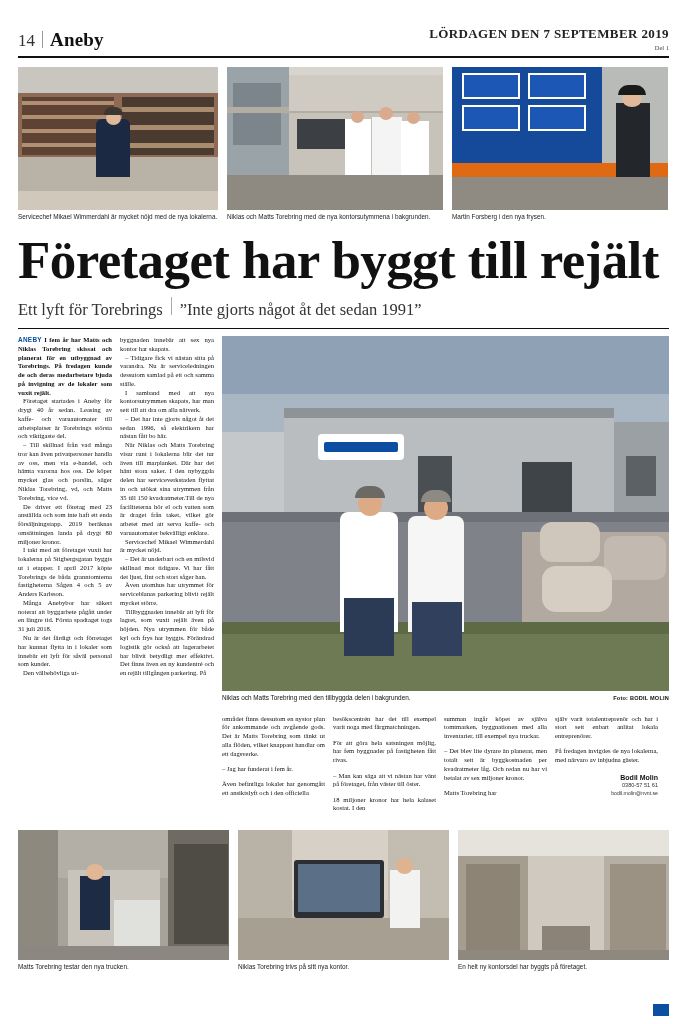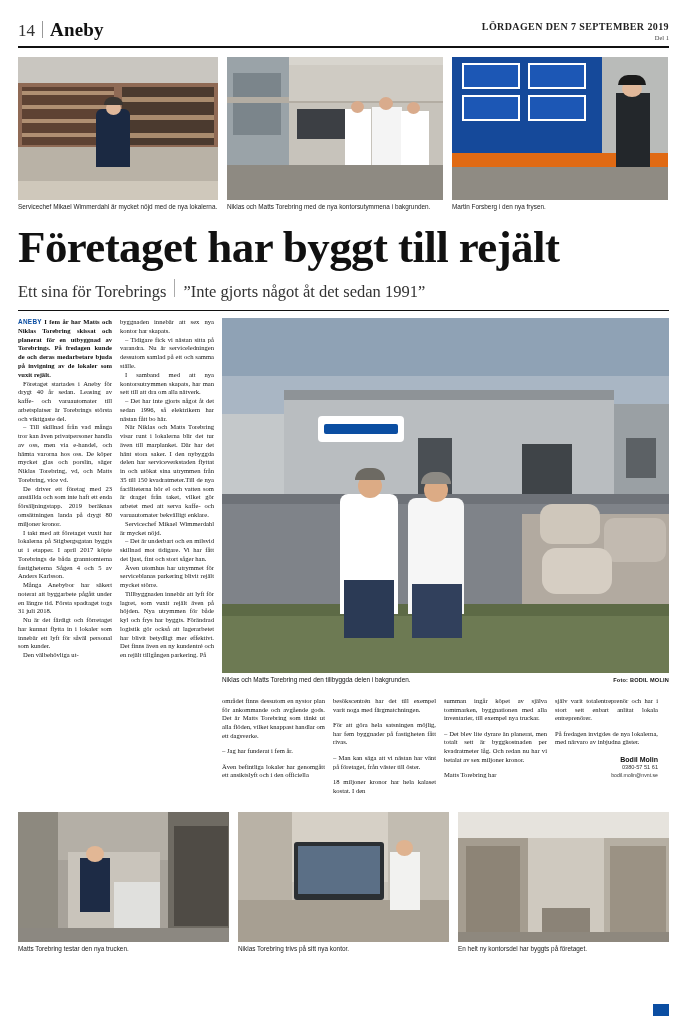--- a/index.html
+++ b/index.html
@@ -7,44 +7,44 @@
   body {
     width: 687px; height: 1024px;
     background:#ffffff;
     font-family: "Liberation Serif", serif;
     color:#111;
     overflow:hidden;
   }
   .page { position:relative; width:687px; height:1024px; padding:0 18px; }
 
   
-  .masthead { display:flex; align-items:flex-end; justify-content:space-between; padding-top:19px; }
+  .masthead { display:flex; align-items:flex-end; justify-content:space-between; padding-top:26px; }
   .mh-left { display:flex; align-items:baseline; gap:7px; }
   .mh-page { font-size:17px; color:#333; font-family:"Liberation Serif",serif; }
   .mh-divider { width:1px; height:17px; background:#999; display:inline-block; position:relative; top:2px;}
   .mh-section { font-size:19px; font-weight:bold; letter-spacing:.2px; }
   .mh-right { text-align:right; }
-  .mh-date { font-size:10px; letter-spacing:.4px; font-weight:bold; color:#222; }
+  .mh-date { font-size:13px; letter-spacing:.4px; font-weight:bold; color:#222; }
   .mh-part { font-size:6.5px; color:#444; margin-top:2px; }
   .rule { height:1.6px; background:#111; margin-top:5px; }
 
   
   .photo-row { display:flex; gap:9px; margin-top:9px; }
   .ph { position:relative; }
   .ph.one { width:200px; }
   .ph.two { width:216px; }
   .ph.three { width:216px; }
   .img { width:100%; height:143px; overflow:hidden; position:relative; background:#8d9098; }
   .cap { font-size:6.4px; line-height:1.32; color:#222; margin-top:3px; font-family:"Liberation Sans",sans-serif; }
 
   
   h1.headline {
     font-family:"Liberation Serif", serif;
     font-weight:bold;
-    font-size:45px;
+    font-size:53px;
     line-height:.98;
     margin:14px 0 0 0;
     letter-spacing:-.6px;
   }
   .subhead-wrap { display:flex; align-items:baseline; gap:8px; margin-top:10px; }
   .subhead { font-size:16.5px; color:#333; }
   .sub-div { width:1px; height:18px; background:#aaa; }
   .subhead2 { font-size:16.5px; color:#333; }
   .rule2 { height:1px; background:#111; margin-top:8px; }
 
@@ -148,21 +148,21 @@
         <div class="shape" style="left:164px;top:36px;width:34px;height:74px;background:#23272b;"></div>
         <div class="shape" style="left:170px;top:24px;width:20px;height:16px;background:#e0b89a;border-radius:50%;"></div>
         <div class="shape" style="left:166px;top:18px;width:28px;height:10px;background:#1a1a1a;border-radius:10px 10px 0 0;"></div>
       </div>
       <div class="cap">Martin Forsberg i den nya frysen.</div>
     </div>
   </div>
 
   <h1 class="headline">Företaget har byggt till rejält</h1>
   <div class="subhead-wrap">
-    <div class="subhead">Ett sina för Torebrings</div>
+    <div class="subhead">Ett lyft för Torebrings</div>
     <div class="sub-div"></div>
     <div class="subhead2">”Inte gjorts något åt det sedan 1991”</div>
   </div>
   <div class="rule2"></div>
 
   <div class="body-area">
 
     <div class="col">
       <p class="noind"><span class="kicker">ANEBY</span> <span class="lead">I fem år har Matts och Niklas Torebring skissat och planerat för en utbyggnad av Torebrings. På fredagen kunde de och deras medarbetare bjuda på invigning av de lokaler som vuxit rejält.</span></p>
       <p>Företaget startades i Aneby för drygt 40 år sedan. Leasing av kaffe- och varuautomater till arbetsplatser är Torebrings största och viktigaste del.</p>

